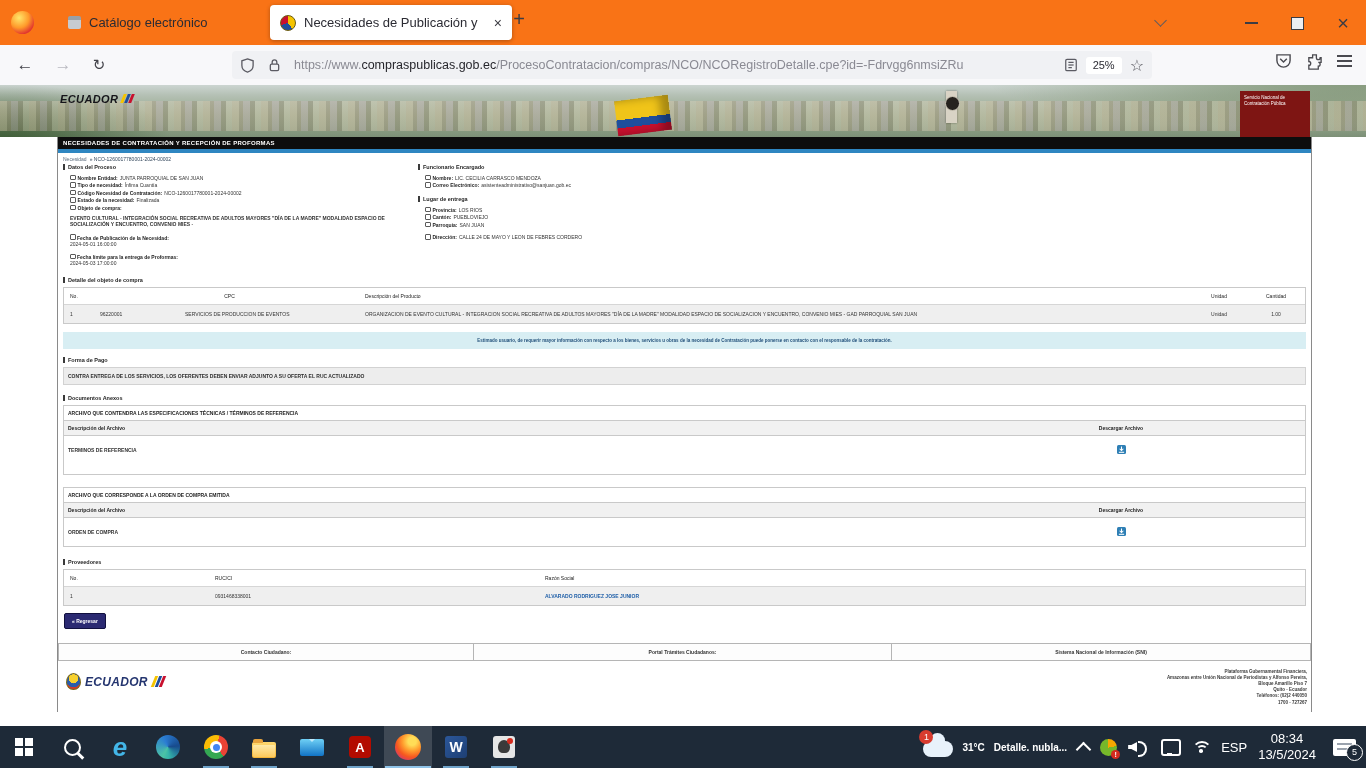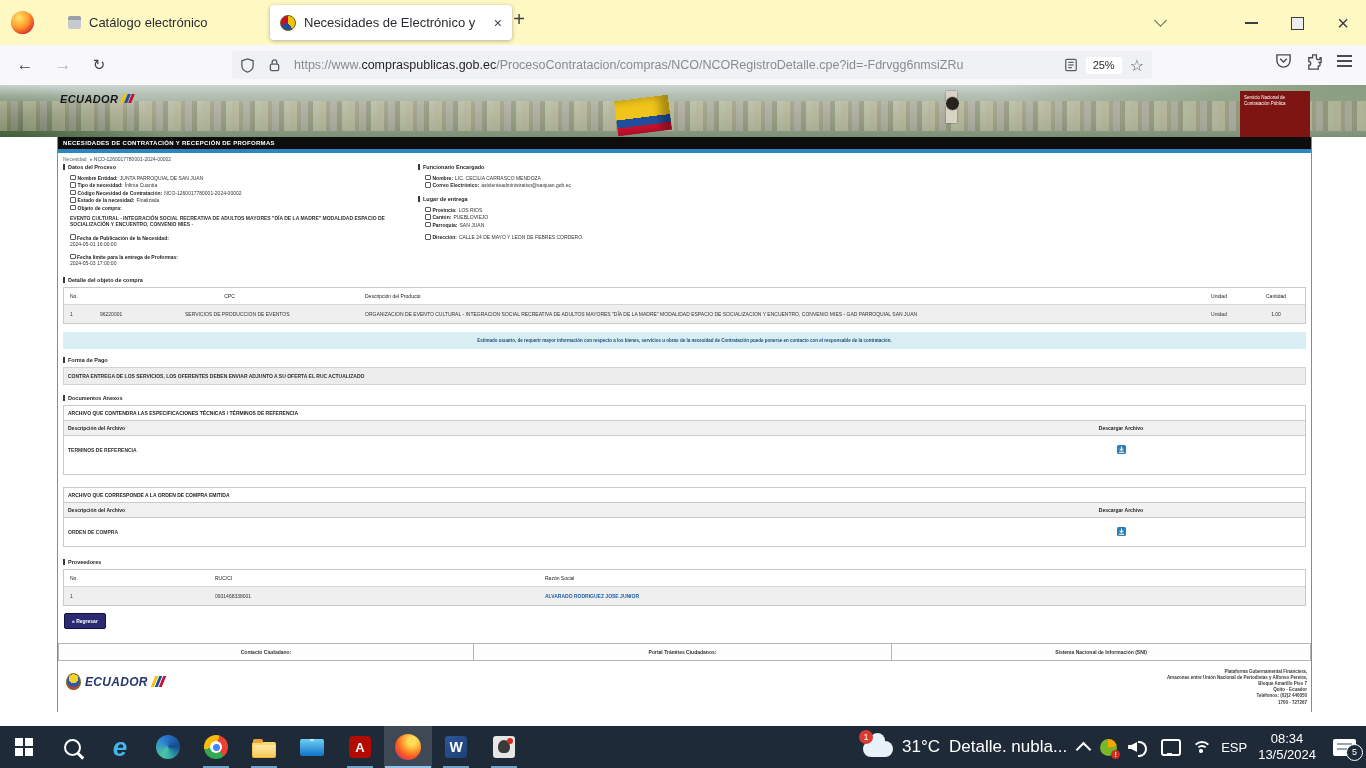--- a/index.html
+++ b/index.html
@@ -1,20 +1,20 @@
 <!DOCTYPE html>
 <html><head>
 <meta charset="utf-8">
 <style>
   html,body{margin:0;padding:0;}
   body{width:1366px;height:768px;overflow:hidden;background:#fff;font-family:"Liberation Sans",sans-serif;}
   .screen{position:relative;width:1366px;height:768px;}
 
   
-  .titlebar{position:absolute;top:0;left:0;right:0;height:45px;background:#fef9c3;}
+  .titlebar{position:absolute;top:0;left:0;right:0;height:45px;background:#f97316;}
   .fx-logo{position:absolute;left:11px;top:11px;width:23px;height:23px;border-radius:50%;
     background:radial-gradient(circle at 35% 30%,#ffe66b 0%,#ff9a2a 45%,#e2372f 75%,#b5205c 100%);}
   .tab{position:absolute;top:5px;height:35px;display:flex;align-items:center;gap:8px;padding:0 10px;
     font-size:13px;color:#2b2b33;white-space:nowrap;}
   .tab-inactive{left:58px;width:210px;}
   .tab-active{left:270px;width:222px;background:#fff;border-radius:4px;box-shadow:0 1px 4px rgba(0,0,0,.3);}
   .tab-label{overflow:hidden;text-overflow:ellipsis;flex:1;}
   .tab-close{color:#3c3c43;font-size:14px;margin-left:4px;}
   .fav-doc{width:13px;height:13px;background:linear-gradient(180deg,#9aa0a6 0 30%,#c7cbd1 30% 100%);border-radius:2px;flex:none;}
   .fav-crest{width:14px;height:14px;border-radius:50%;flex:none;
@@ -144,21 +144,21 @@
   .wordic{width:22px;height:22px;background:linear-gradient(135deg,#2b579a,#1e3f73);color:#fff;font-weight:bold;font-size:14px;display:flex;align-items:center;justify-content:center;border-radius:3px;}
   .jv{width:22px;height:22px;background:#e6e6e6;border-radius:3px;position:relative;}
   .jv::before{content:'';position:absolute;left:5px;top:4px;width:12px;height:13px;background:#3a3a3a;border-radius:50% 50% 40% 40%;}
   .jv::after{content:'';position:absolute;right:2px;top:2px;width:6px;height:6px;background:#d52b1e;border-radius:50%;}
   .tb-right{margin-left:auto;display:flex;align-items:center;gap:11px;padding-right:10px;}
   .weather{display:flex;align-items:center;gap:9px;}
   .cloud{position:relative;width:30px;height:16px;background:#e8f2fb;border-radius:9px;margin-top:4px;}
   .cloud::before{content:'';position:absolute;width:15px;height:15px;top:-8px;left:7px;background:#e8f2fb;border-radius:50%;}
   .wbadge{position:absolute;top:-11px;left:-4px;background:#d83b2f;color:#fff;border-radius:50%;width:14px;height:14px;
     font-size:9px;display:flex;align-items:center;justify-content:center;z-index:2;}
-  .wtxt{font-size:17px;color:#fff;}
+  .wtxt{font-size:10px;color:#fff;font-weight:bold;}
   .chev{width:9px;height:9px;border-left:2px solid #fff;border-top:2px solid #fff;transform:rotate(45deg);margin-top:5px;}
   .av{width:17px;height:17px;border-radius:50%;background:conic-gradient(#f6a800 0 22%,#76b82a 22% 100%);position:relative;}
   .av::after{content:'!';position:absolute;right:-3px;bottom:-3px;width:9px;height:9px;background:#d52b1e;border-radius:50%;
     color:#fff;font-size:7px;display:flex;align-items:center;justify-content:center;font-weight:bold;}
   .spk{position:relative;width:22px;height:16px;}
   .spk b{position:absolute;left:0;top:3px;width:9px;height:10px;background:#fff;clip-path:polygon(0 30%,35% 30%,100% 0,100% 100%,35% 70%,0 70%);}
   .spk i{position:absolute;left:10px;top:2px;width:7px;height:12px;border:2px solid #fff;border-left:none;border-radius:0 9px 9px 0;}
   .cast{width:16px;height:13px;border:2px solid #fff;border-radius:3px;position:relative;}
   .cast::after{content:'';position:absolute;left:4px;bottom:-1px;width:5px;height:2px;background:#fff;}
   .wifi{position:relative;width:18px;height:14px;overflow:hidden;}
@@ -182,21 +182,21 @@
     <span class="fx-logo"></span>
 
     <div class="tab tab-inactive">
       <span class="fav-doc"></span>
       <span class="tab-label">Catálogo electrónico</span>
       <span class="tab-close">×</span>
     </div>
 
     <div class="tab tab-active">
       <span class="fav-crest"></span>
-      <span class="tab-label">Necesidades de Electrónico y</span>
+      <span class="tab-label">Necesidades de Publicación y</span>
       <span class="tab-close">×</span>
     </div>
 
     <span class="newtab">+</span>
 
     <span class="tb-chevron">
         <i class="caret-down"></i>
       </span>
     <span class="winbtn win-min">
         <b></b>

